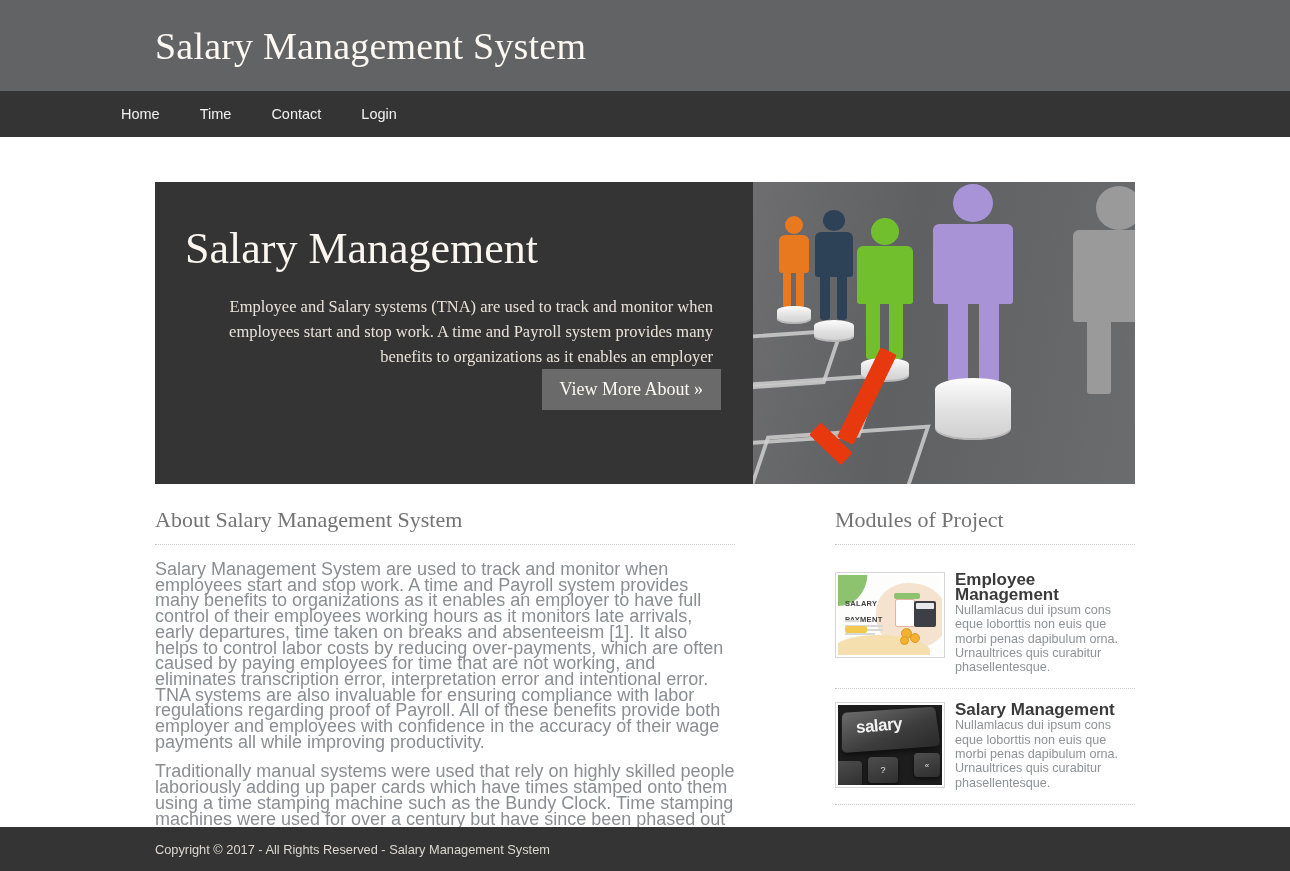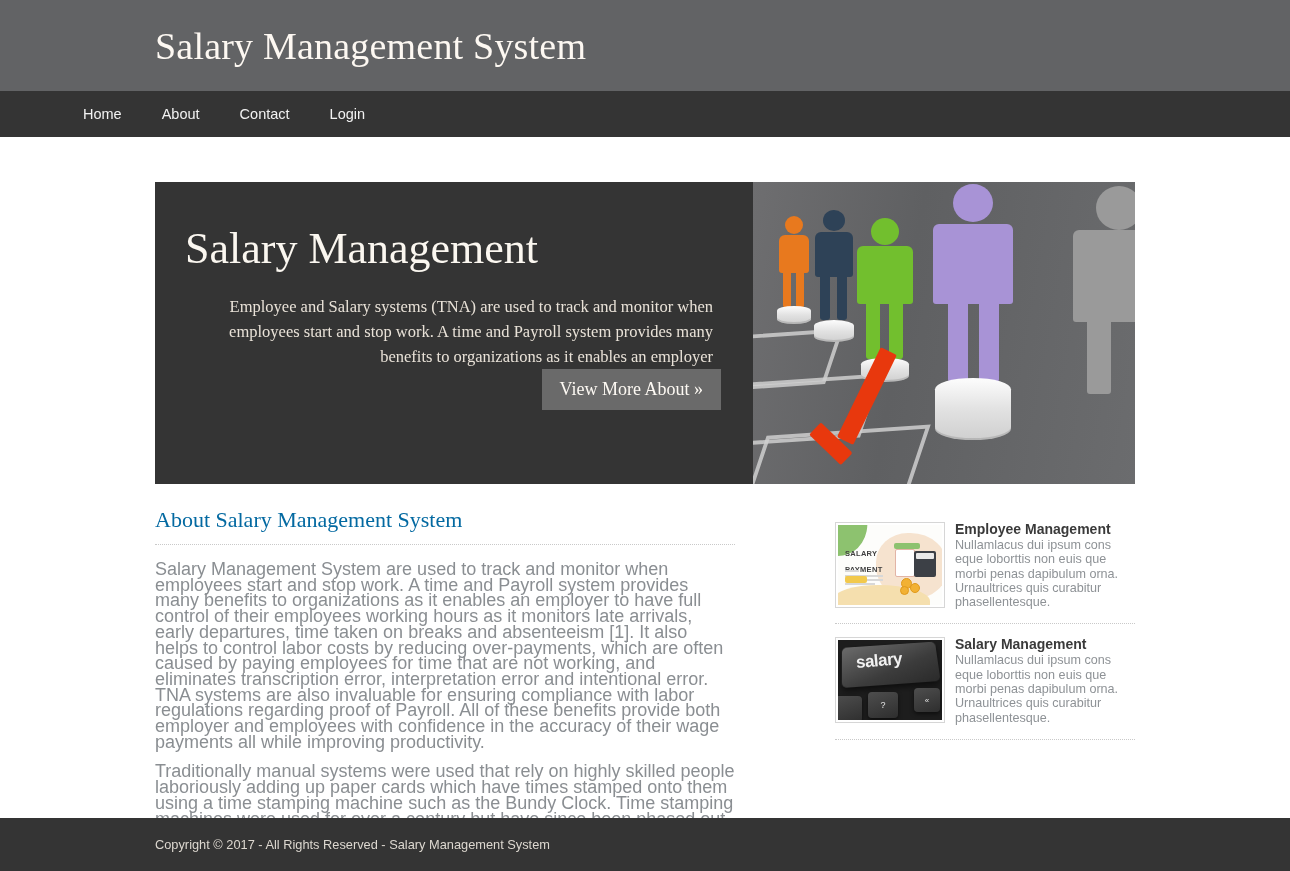--- a/index.html
+++ b/index.html
@@ -28,21 +28,21 @@
     letter-spacing: 0.2px;
     line-height: 1;
   }
 
   
   .site-nav {
     height: 46px;
     background: #343434;
     display: flex;
     align-items: center;
-    padding-left: 63px;
+    padding-left: 101px;
   }
   .nav-item {
     color: #f2f2f2;
     font-size: 14.5px;
     text-decoration: none;
     padding: 0 20px;
     line-height: 46px;
     display: inline-block;
     cursor: pointer;
   }
@@ -146,21 +146,21 @@
     width: 980px;
     padding-top: 23px;
   }
   .col-left { width: 600px; padding-right: 20px; }
   .col-right { width: 380px; padding-left: 80px; }
 
   .section-head {
     font-family: "Liberation Serif", serif;
     font-size: 22px;
     font-weight: normal;
-    color: #0369a1;
+    color: #737373;
     margin: 0 0 12px 0;
     padding-bottom: 11px;
     border-bottom: 1px dotted #c9c9c9;
   }
   .body-text {
     font-size: 18px;
     line-height: 15.7px;
     color: #8a8e92;
     margin: 0 0 14px 0;
   }
@@ -177,21 +177,21 @@
     width: 110px; height: 86px;
     flex: 0 0 110px;
     border: 1px solid #d6d6d6;
     padding: 2px;
     background: #fff;
     margin-right: 10px;
   }
   .thumb-inner { width: 100%; height: 100%; position: relative; overflow: hidden; }
   .module-body { flex: 1; }
   .module-title {
-    font-size: 14px;
+    font-size: 17px;
     font-weight: bold;
     color: #3a3a3a;
     margin: 0 0 1px 0;
     line-height: 15px;
   }
   .module-desc {
     font-size: 12.6px;
     line-height: 14.3px;
     color: #8e9296;
     margin: 0;
@@ -270,21 +270,21 @@
     color: #e4e4e4;
     font-size: 9px;
     display: flex; align-items: center; justify-content: center;
   }
 
   
   .site-footer {
     position: absolute;
     left: 0; bottom: 0;
     width: 1290px;
-    height: 53px;
+    height: 44px;
     background: #343434;
     display: flex;
     align-items: center;
   }
   .footer-text {
     margin-left: 155px;
     color: #ddd8d0;
     font-size: 12.8px;
   }
 </style>
@@ -292,21 +292,21 @@
 <body>
 
 <div class="page">
 
   <div class="site-header">
     <h1 class="site-title">Salary Management System</h1>
   </div>
 
   <div class="site-nav">
     <a class="nav-item" href="#">Home</a>
-    <a class="nav-item" href="#">About</a>
+    <a class="nav-item" href="#">Time</a>
     <a class="nav-item" href="#">Contact</a>
     <a class="nav-item" href="#">Login</a>
   </div>
 
   <div class="container">
 
     <div class="hero">
       <div class="hero-text">
         <h2 class="hero-title">Salary Management</h2>
         <p class="hero-desc">Employee and Salary systems (TNA) are used to track and monitor when employees start and stop work. A time and Payroll system provides many benefits to organizations as it enables an employer</p>
@@ -366,20 +366,21 @@
 
     <div class="content-row">
 
       <div class="col-left">
         <h3 class="section-head">About Salary Management System</h3>
         <p class="body-text first">Salary Management System are used to track and monitor when employees start and stop work. A time and Payroll system provides many benefits to organizations as it enables an employer to have full control of their employees working hours as it monitors late arrivals, early departures, time taken on breaks and absenteeism [1]. It also helps to control labor costs by reducing over-payments, which are often caused by paying employees for time that are not working, and eliminates transcription error, interpretation error and intentional error. TNA systems are also invaluable for ensuring compliance with labor regulations regarding proof of Payroll. All of these benefits provide both employer and employees with confidence in the accuracy of their wage payments all while improving productivity.</p>
         <p class="body-text">Traditionally manual systems were used that rely on highly skilled people laboriously adding up paper cards which have times stamped onto them using a time stamping machine such as the Bundy Clock. Time stamping machines were used for over a century but have since been phased out and replaced with cheaper automated systems which eliminate the need for payroll staff to manually input employee hours.</p>
       </div>
 
       <div class="col-right">
+        <h3 class="section-head">Modules of Project</h3>
 
         <div class="module">
           <div class="module-thumb">
             <div class="thumb-inner t1">
               <div class="greenCorner"></div>
               <div class="beigeBlob"></div>
               <div class="beigeWave"></div>
               <div class="txtS">SALARY</div>
               <div class="txtP">PAYMENT</div>
               <div class="line" style="top:45px; width:14px;"></div>

